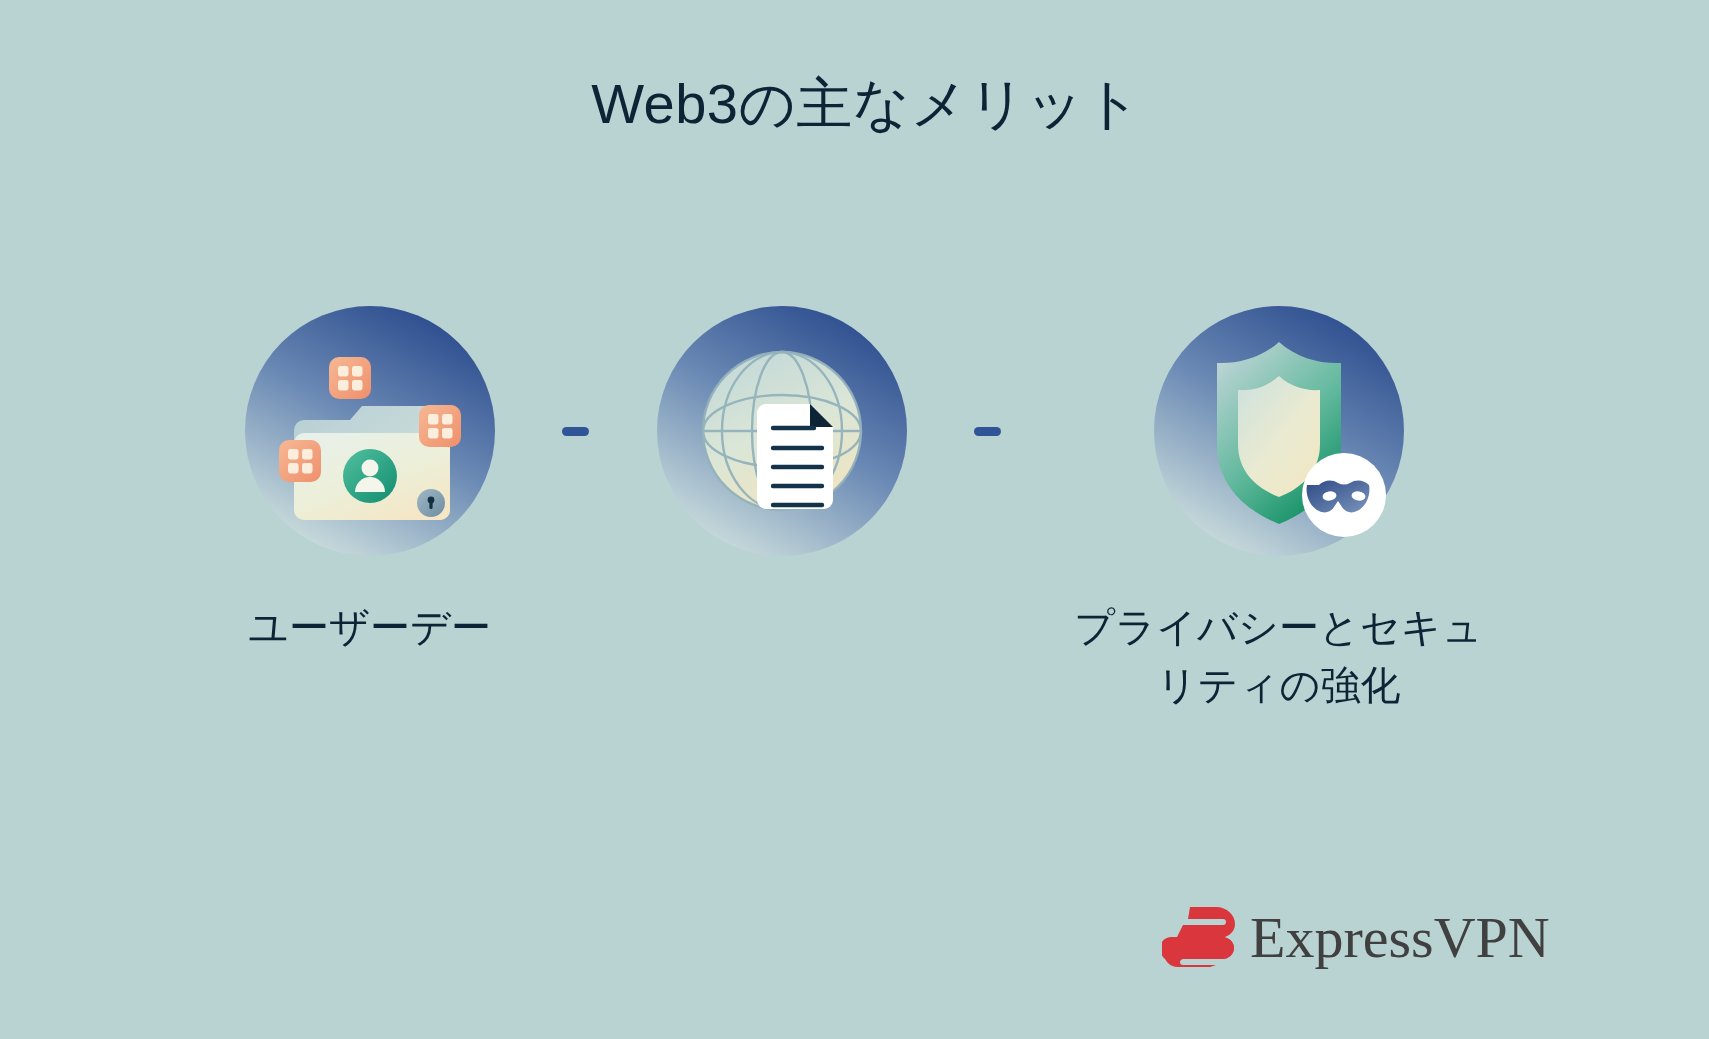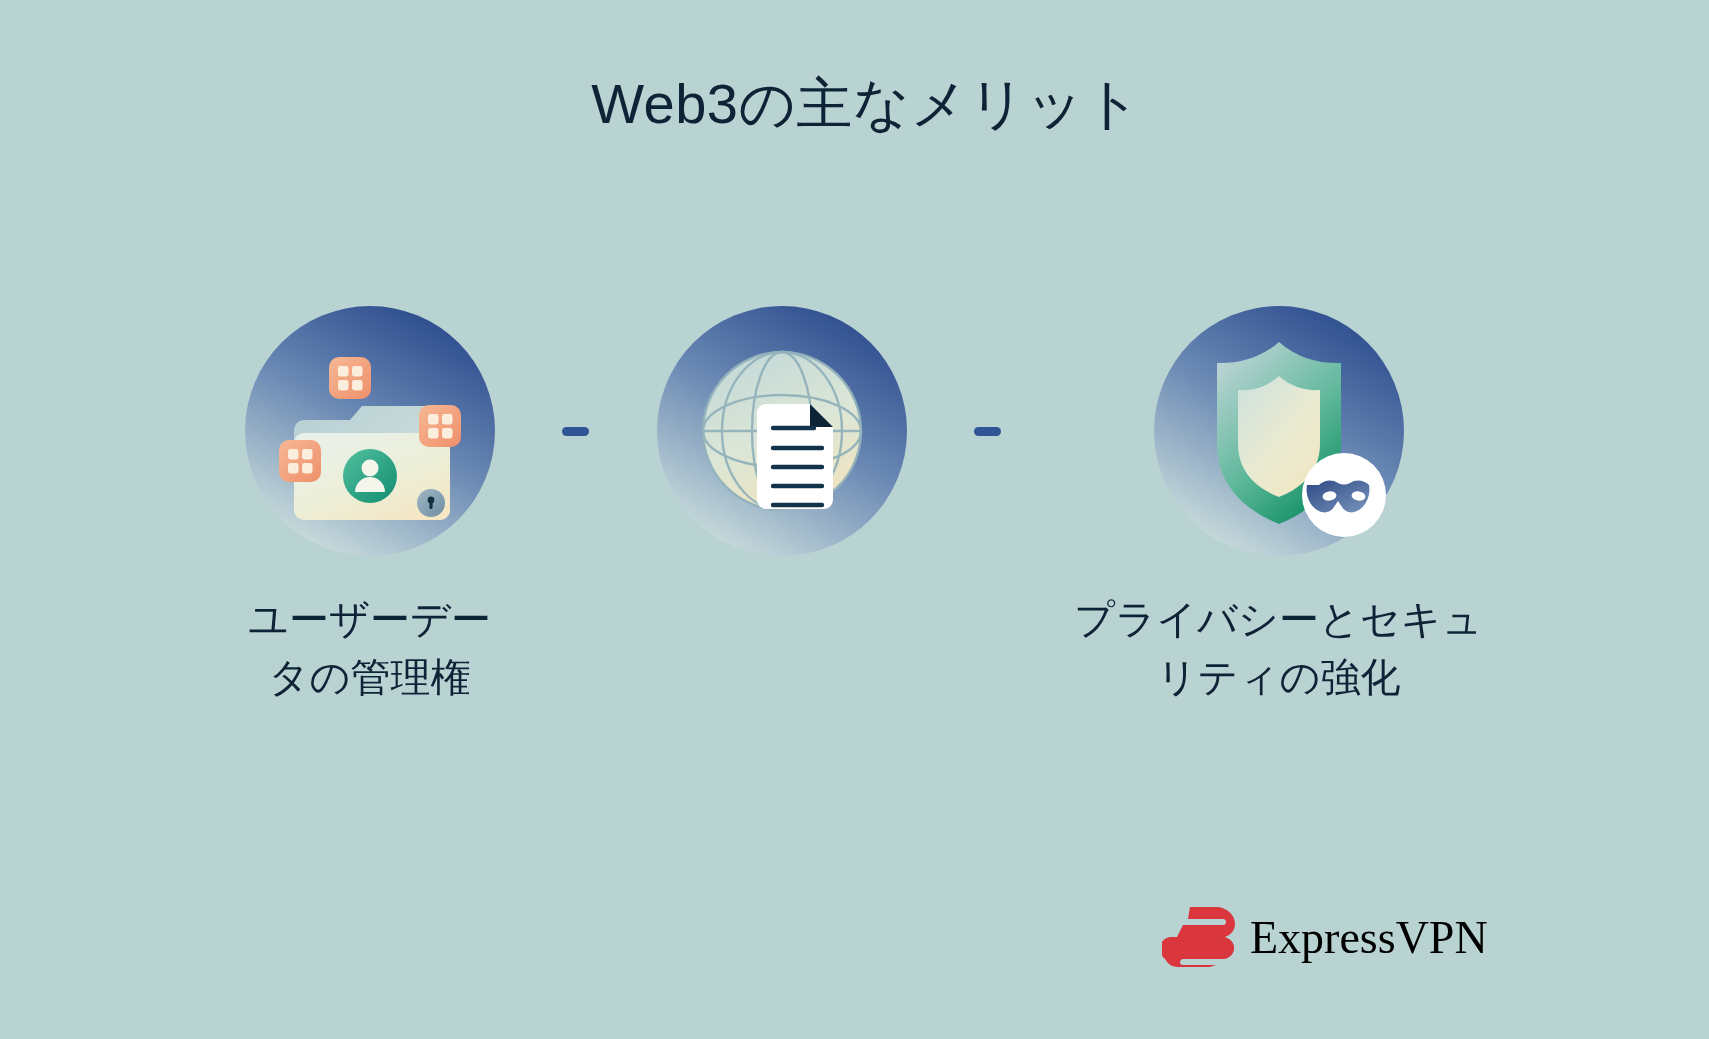--- a/index.html
+++ b/index.html
@@ -58,21 +58,21 @@
     align-items: center;
   }
 
   .benefit-icon-wrap {
     width: 262px;
     height: 262px;
     position: relative;
   }
 
   .benefit-label {
-    margin-top: 28px;
+    margin-top: 36px;
     text-align: center;
     font-size: 40px;
     line-height: 1.45;
     color: #0d2336;
     font-weight: 400;
     width: 300px;
   }
   .benefit-item.wide .benefit-label { width: 470px; }
   .benefit-item.wide { width: 470px; justify-content: center; }
 
@@ -97,22 +97,22 @@
     position: absolute;
     left: 1150px;
     top: 905px;
     display: flex;
     align-items: center;
     gap: 14px;
   }
   #logo .logo-mark { display: block; }
   #logo .logo-word {
     font-family: "Liberation Serif", "DejaVu Serif", serif;
-    font-size: 46px;
-    color: #000000;
+    font-size: 58px;
+    color: #404040;
     letter-spacing: 0px;
     line-height: 1;
     white-space: nowrap;
   }
 </style>
 </head>
 <body>
 
 <div id="canvas">
 
@@ -183,21 +183,20 @@
             <rect x="40" y="140" width="42" height="42" rx="10" fill="url(#tile1)"></rect>
             <rect x="49" y="149" width="10.5" height="10.5" rx="2.4" fill="#fbeedd"></rect>
             <rect x="63" y="149" width="10.5" height="10.5" rx="2.4" fill="#fbeedd"></rect>
             <rect x="49" y="163" width="10.5" height="10.5" rx="2.4" fill="#fbeedd"></rect>
             <rect x="63" y="163" width="10.5" height="10.5" rx="2.4" fill="#fbeedd"></rect>
           </g>
         </svg>
       </div>
       <div class="benefit-label">
         <span>ユーザーデー</span><br>
-        <span>タの管理権</span>
       </div>
     </div>
 
     <div class="connector">
       <span class="dash"></span>
     </div>
 
     <div class="benefit-item">
       <div class="benefit-icon-wrap">
         <svg width="262" height="262" viewBox="0 0 262 262" xmlns="http://www.w3.org/2000/svg">

